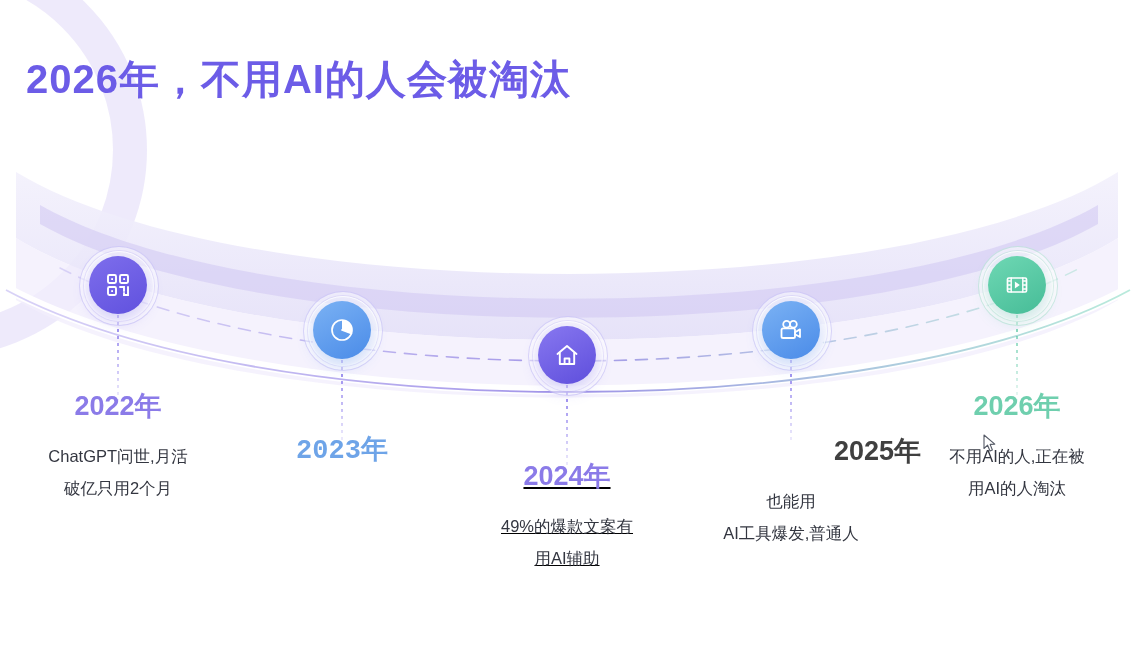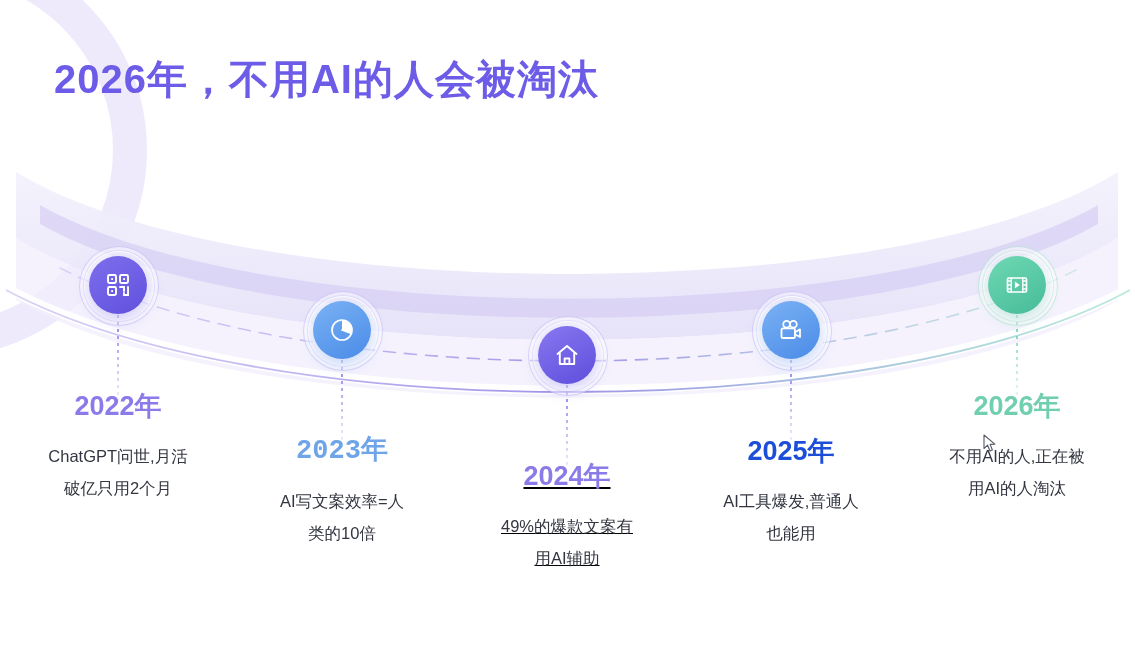--- a/index.html
+++ b/index.html
@@ -35,21 +35,20 @@
   
   .title {
     position: absolute;
     left: 26px;
     top: 52px;
     font-size: 40px;
     font-weight: bold;
     letter-spacing: 1px;
     color: #6C5CE7;
     white-space: nowrap;
-    margin-left: 28px;
   }
 
   
   .node {
     position: absolute;
     width: 0;
     height: 0;
   }
   .node-circle {
     position: absolute;
@@ -233,24 +232,20 @@
         <svg width="28" height="28" viewBox="0 0 28 28" fill="none" stroke="#fff" stroke-width="1.7">
           <circle cx="14" cy="14" r="10"></circle>
           <path d="M14 14 L14 4 A10 10 0 0 1 23.4 17.4 Z" fill="#fff" stroke="none"></path>
           <path d="M14 14 L23.4 17.4" stroke-linecap="round"></path>
         </svg>
       </span>
     </div>
   </div>
   <div class="caption" style="left:342px; top:437px;">
     <div class="year" style="color:#6EA4E8;font-family:Liberation Mono, monospace;">2023年</div>
-    <div class="desc">
-      <span>AI写文案效率=人</span>
-      <span>类的10倍</span>
-    </div>
   </div>
 
   <div class="node" style="left:567px; top:355px;">
     <div class="connector" style="top:30px; height:84px;"></div>
     <div class="ring-outer"></div>
     <div class="ring-inner"></div>
     <div class="node-circle" style="background:linear-gradient(150deg,#8878F0 0%,#5E4EDC 100%);">
       <span>
         <svg width="28" height="28" viewBox="0 0 28 28" fill="none" stroke="#fff" stroke-width="1.9" stroke-linecap="round" stroke-linejoin="round">
           <path d="M4.5 13 L14 5 L23.5 13"></path>
@@ -277,24 +272,24 @@
         <svg width="28" height="28" viewBox="0 0 28 28" fill="none" stroke="#fff" stroke-width="1.8" stroke-linecap="round" stroke-linejoin="round">
           <circle cx="9.6" cy="8.2" r="3.4"></circle>
           <circle cx="16.4" cy="8.2" r="3.4"></circle>
           <rect x="4.5" y="12.4" width="13.5" height="9.6" rx="1.6"></rect>
           <path d="M18 16.2 L23 13.4 V21 L18 18.2 Z"></path>
         </svg>
       </span>
     </div>
   </div>
   <div class="caption" style="left:791px; top:437px;">
-    <div class="year" style="color:#1d4ed8;">2025年</div>
+    <div class="year" style="color:#404040;text-align:right;">2025年</div>
     <div class="desc">
+      <span>也能用</span>
       <span>AI工具爆发,普通人</span>
-      <span>也能用</span>
     </div>
   </div>
 
   <div class="node" style="left:1017px; top:285px;">
     <div class="connector green" style="top:30px; height:86px;"></div>
     <div class="ring-outer" style="border-color:rgba(110,200,170,0.32);"></div>
     <div class="ring-inner" style="box-shadow:0 0 0 1px rgba(110,200,170,0.22);"></div>
     <div class="node-circle" style="background:linear-gradient(150deg,#6FD8B4 0%,#46BC97 100%); box-shadow:0 6px 16px rgba(70,188,151,0.28);">
       <span>
         <svg width="28" height="28" viewBox="0 0 28 28" fill="none" stroke="#fff" stroke-width="1.7" stroke-linecap="round" stroke-linejoin="round">

